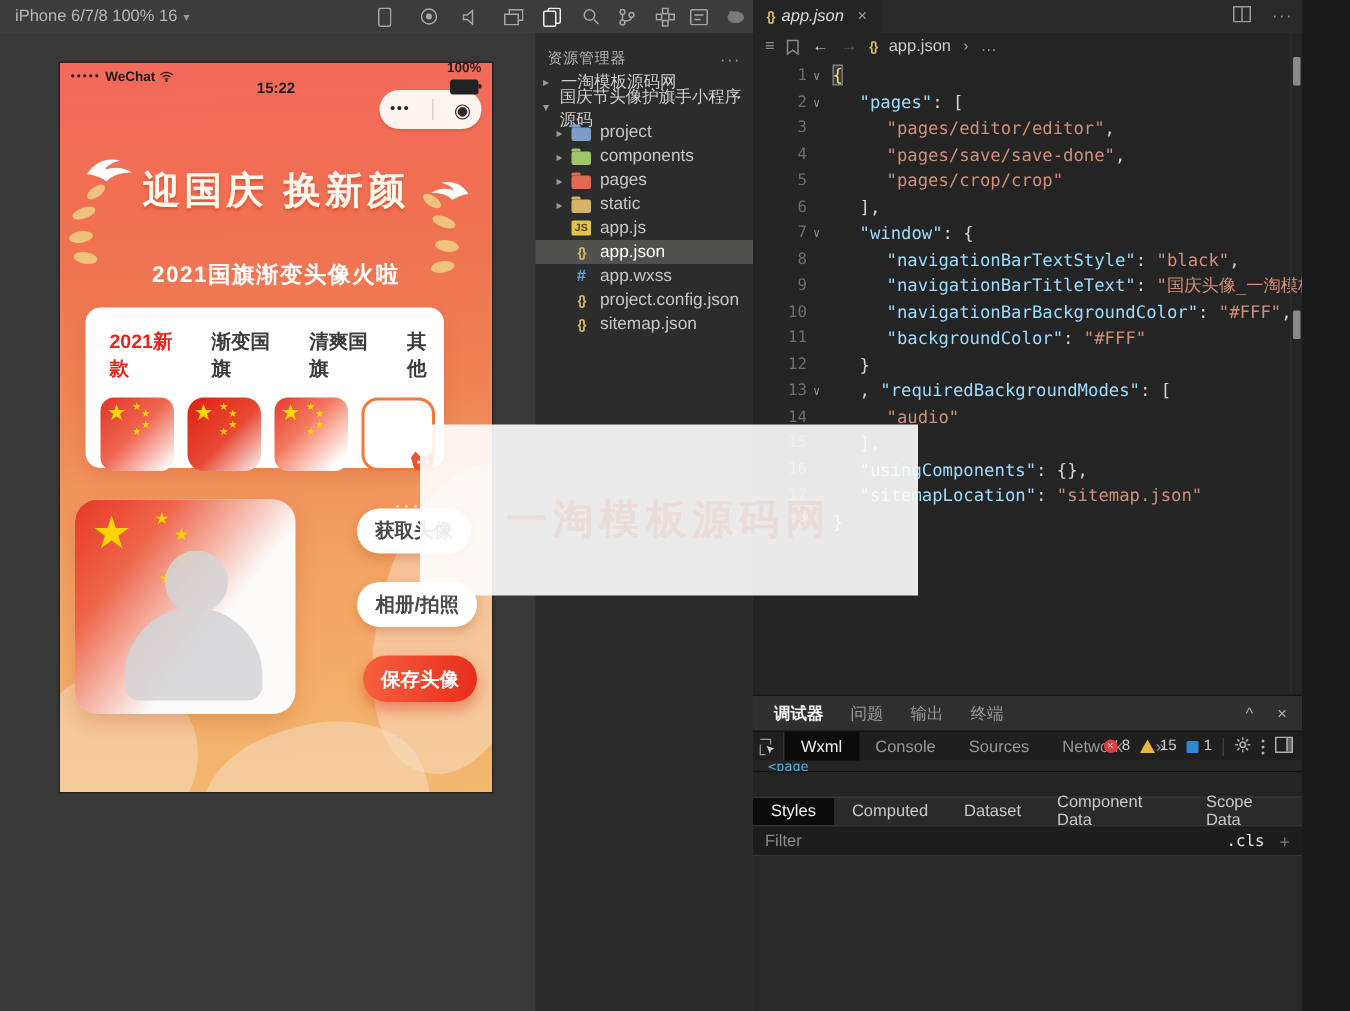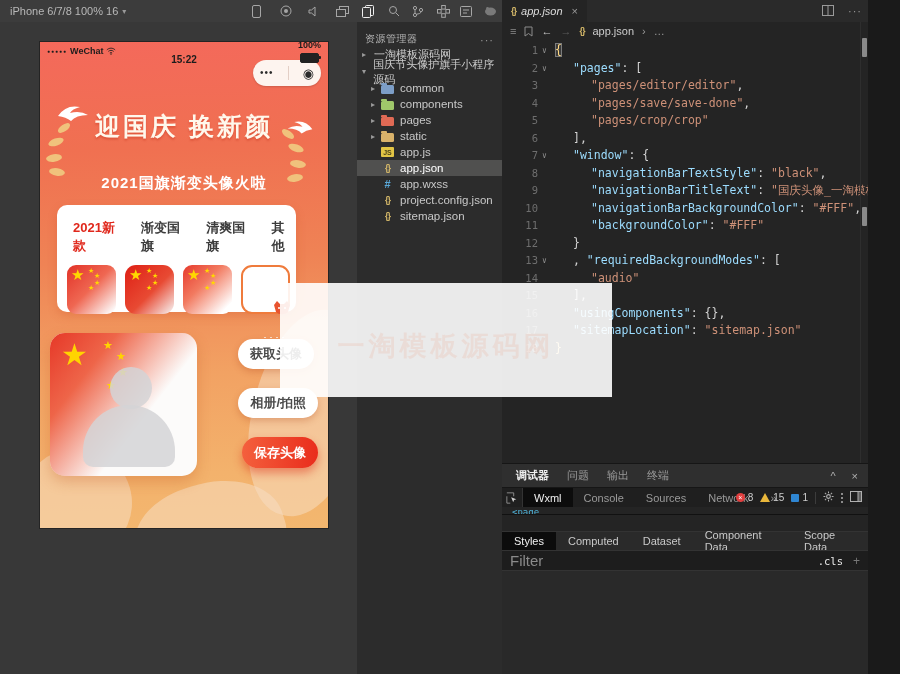--- a/index.html
+++ b/index.html
@@ -133,21 +133,21 @@
   .vsep{width:1px;height:12px;background:#3c3c3c;}
   .kebab{display:flex;flex-direction:column;gap:2px;} .kebab i{width:2px;height:2px;background:#b0b0b0;border-radius:50%;}
   .dt-sliver{height:7px;background:#242424;overflow:hidden;font-size:9px;line-height:11px;color:#4fb3d9;
              padding-left:10px;font-family:"DejaVu Sans Mono",monospace;}
   .dt-line{height:1px;background:#111;}
   .dt-gap{height:16px;background:#242424;}
   .st-tabs{height:18px;background:#2a2a2a;display:flex;align-items:stretch;font-size:11px;color:#c9c9c9;border-top:1px solid #333;}
   .sttab{padding:0 12px;display:flex;align-items:center;}
   .sttab.on{background:#0c0c0c;color:#f0f0f0;}
   .filterrow{height:19px;background:#1d1d1d;display:flex;align-items:center;position:relative;border-top:1px solid #333;border-bottom:1px solid #333;}
-  .filterrow input{background:transparent;border:none;outline:none;color:#bbb;font-size:15px;padding-left:8px;width:300px;}
+  .filterrow input{background:transparent;border:none;outline:none;color:#bbb;font-size:11px;padding-left:8px;width:300px;}
   .filterrow input::placeholder{color:#8a8a8a;}
   .filterrow .fr{position:absolute;right:8px;display:flex;align-items:center;gap:10px;}
   .clsbtn{color:#e8e8e8;font-family:"DejaVu Sans Mono",monospace;font-size:10.5px;}
   .plusbtn{color:#787878;font-size:12px;}
   .st-body{flex:1;background:#292929;}
 </style>
 </head>
 <body>
 
 <div id="app">
@@ -361,21 +361,21 @@
       <span>一淘模板源码网</span>
     </div>
     <div class="xsect">
       <span class="xar">▾</span>
       <span>国庆节头像护旗手小程序源码</span>
     </div>
     <div>
         <div class="xrow">
           <span class="xarr">▸</span>
           <span class="xicon folder" style="background: rgb(125, 158, 199);"></span>
-          <span class="xlbl">common</span>
+          <span class="xlbl">project</span>
         </div>
         <div class="xrow">
           <span class="xarr">▸</span>
           <span class="xicon folder" style="background: rgb(159, 199, 106);"></span>
           <span class="xlbl">components</span>
         </div>
         <div class="xrow">
           <span class="xarr">▸</span>
           <span class="xicon folder" style="background: rgb(224, 106, 85);"></span>
           <span class="xlbl">pages</span>

